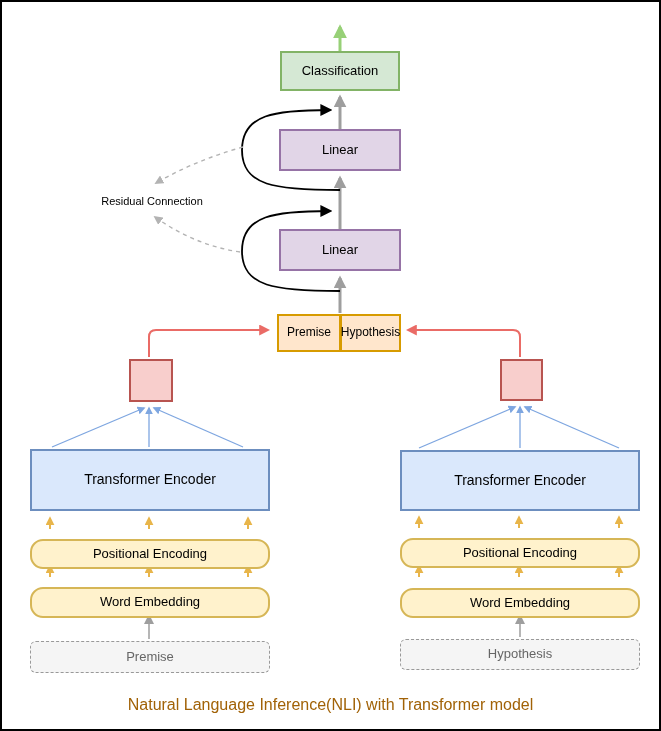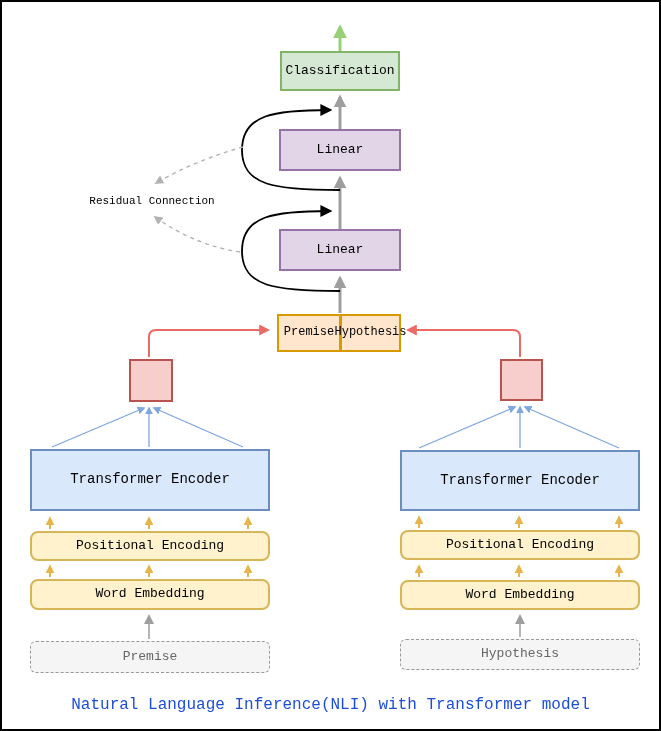--- a/index.html
+++ b/index.html
@@ -11,44 +11,44 @@
     --blue-fill:#dae8fc; --blue-stroke:#6c8ebf;
     --yellow-fill:#fff2cc; --yellow-stroke:#d6b656;
     --input-fill:#f5f5f5; --input-stroke:#999999;
     --arrow-green:#97d077; --arrow-gray:#9e9e9e; --arrow-black:#000000;
     --arrow-red:#ea6b66; --arrow-blue:#7ea6e0; --arrow-yellow:#e8b54a;
     --arrow-dashed-gray:#b3b3b3; --input-text:#666666;
   }
   html,body{margin:0;padding:0;background:#fff;}
   body{font-family:"Liberation Sans",sans-serif;}
   .canvas{position:relative;width:661px;height:731px;box-sizing:border-box;
-          border:2px solid var(--border);background:var(--canvas-bg);overflow:hidden;font-family:Liberation Mono, monospace;}
+          border:2px solid var(--border);background:var(--canvas-bg);overflow:hidden;}
   svg.edges{position:absolute;left:-2px;top:-2px;width:661px;height:731px;}
   .node{position:absolute;box-sizing:border-box;display:flex;align-items:center;
         justify-content:center;font-size:13px;color:#000;text-align:center;line-height:1.1;}
   .n-class{left:278px;top:49px;width:120px;height:40px;background:var(--green-fill);border:2px solid var(--green-stroke);}
   .n-linear1{left:277px;top:127px;width:122px;height:42px;background:var(--purple-fill);border:2px solid var(--purple-stroke);}
   .n-linear2{left:277px;top:227px;width:122px;height:42px;background:var(--purple-fill);border:2px solid var(--purple-stroke);}
   .n-prem{left:275px;top:312px;width:64px;height:38px;background:var(--orange-fill);border:2px solid var(--orange-stroke);font-size:12px;}
   .n-hyp{left:338px;top:312px;width:61px;height:38px;background:var(--orange-fill);border:2px solid var(--orange-stroke);font-size:12px;}
   .n-redL{left:127px;top:357px;width:44px;height:43px;background:var(--red-fill);border:2px solid var(--red-stroke);}
   .n-redR{left:498px;top:357px;width:43px;height:42px;background:var(--red-fill);border:2px solid var(--red-stroke);}
   .n-teL{left:28px;top:447px;width:240px;height:62px;background:var(--blue-fill);border:2px solid var(--blue-stroke);font-size:14px;}
   .n-teR{left:398px;top:448px;width:240px;height:61px;background:var(--blue-fill);border:2px solid var(--blue-stroke);font-size:14px;}
   .n-peL{left:28px;top:529px;width:240px;height:30px;}
   .n-peR{left:398px;top:528px;width:240px;height:30px;}
   .n-weL{left:28px;top:577px;width:240px;height:31px;}
   .n-weR{left:398px;top:578px;width:240px;height:30px;}
-  .yellow-box{background:var(--yellow-fill);border:2px solid var(--yellow-stroke);border-radius:8px;}
+  .yellow-box{background:var(--yellow-fill);border:2px solid var(--yellow-stroke);border-radius:13px;margin-top:8px;}
   .n-inL{left:28px;top:639px;width:240px;height:32px;}
   .n-inR{left:398px;top:637px;width:240px;height:31px;}
   .input-box{background:var(--input-fill);border:1.5px dashed var(--input-stroke);border-radius:6px;color:var(--input-text);}
   .residual-label{position:absolute;left:83px;top:190px;width:134px;height:18px;display:flex;
         align-items:center;justify-content:center;font-size:11px;color:#000;}
-  .caption{position:absolute;left:0;top:694px;width:657px;text-align:center;font-size:16px;color:#1d4ed8;}
+  .caption{position:absolute;left:0;top:694px;width:657px;text-align:center;font-size:16px;color:#a16207;}
   
   .stk-green{stroke:var(--arrow-green);} .stk-gray{stroke:var(--arrow-gray);}
   .stk-black{stroke:var(--arrow-black);} .stk-red{stroke:var(--arrow-red);}
   .stk-blue{stroke:var(--arrow-blue);} .stk-yellow{stroke:var(--arrow-yellow);}
   .stk-dgray{stroke:var(--arrow-dashed-gray);stroke-dasharray:4 4;}
   .f-green{fill:var(--arrow-green);} .f-gray{fill:var(--arrow-gray);}
   .f-black{fill:var(--arrow-black);} .f-red{fill:var(--arrow-red);}
   .f-blue{fill:var(--arrow-blue);} .f-yellow{fill:var(--arrow-yellow);}
   .f-dgray{fill:var(--arrow-dashed-gray);}
   path{fill:none;}

